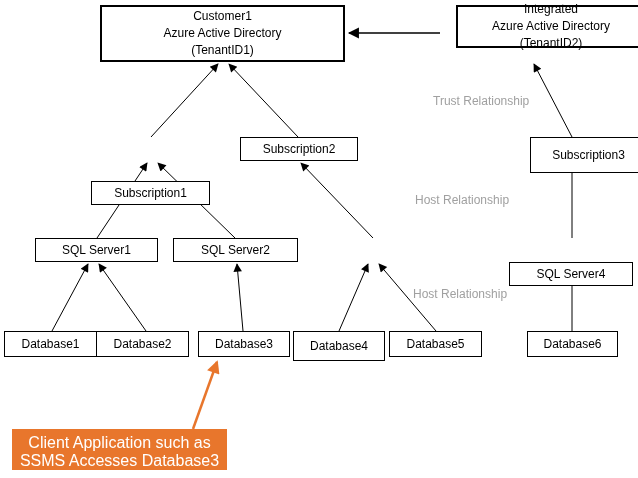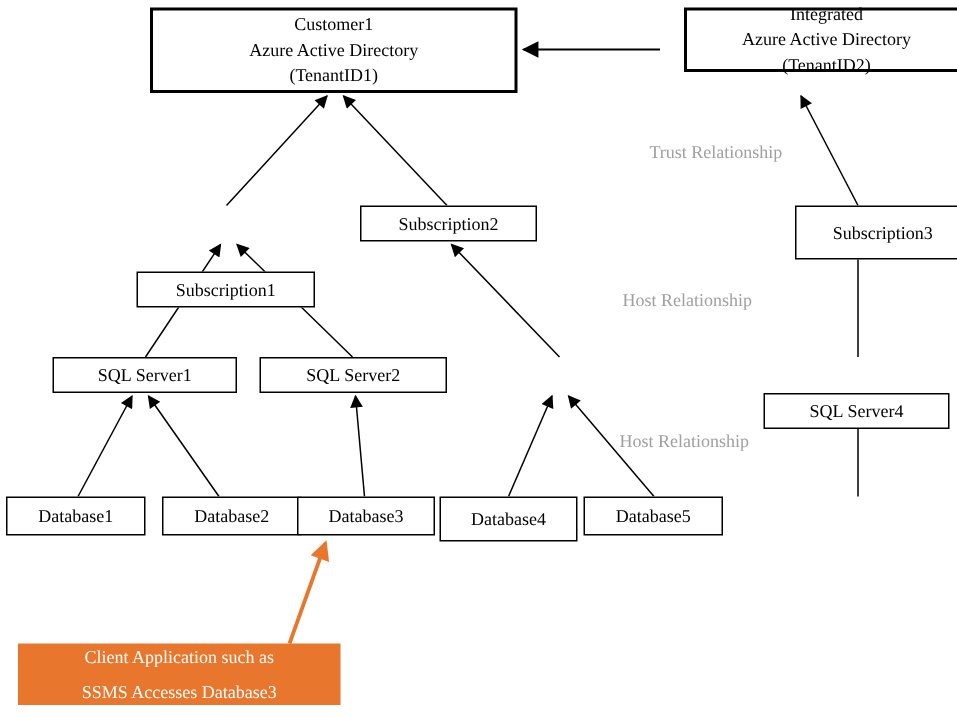--- a/index.html
+++ b/index.html
@@ -10,21 +10,21 @@
     --relationship-label: #a0a0a0;
     --callout-fill: #e8762c;
     --callout-text: #ffffff;
   }
   html, body { margin: 0; padding: 0; background: #fff; }
   .canvas {
     position: relative;
     width: 638px;
     height: 478px;
     background: var(--background, #ffffff);
-    font-family: Liberation Serif, serif;
+    font-family: Liberation Sans, sans-serif;
     color: #000;
     overflow: hidden;
   }
   .edges {
     position: absolute;
     left: 0; top: 0;
     width: 638px; height: 478px;
     pointer-events: none;
   }
   .node {
@@ -52,21 +52,21 @@
   #sub1 { left: 91px;  top: 137px; width: 119px; height: 24px; margin-top: 44px; }
   #sub2 { left: 240px; top: 137px; width: 118px; height: 24px; }
   #sub3 { left: 490px; top: 137px; width: 117px; height: 36px; margin-left: 40px; }
   
   #sql1 { left: 35px;  top: 238px; width: 123px; height: 24px; }
   #sql2 { left: 173px; top: 238px; width: 125px; height: 24px; }
   #sql3 { left: 313px; top: 238px; width: 125px; height: 24px; }
   #sql4 { left: 509px; top: 238px; width: 124px; height: 24px; margin-top: 24px; }
   
   #db1 { left: 4px;   top: 331px; width: 93px; height: 26px; }
-  #db2 { left: 108px; top: 331px; width: 93px; height: 26px; }
+  #db2 { left: 96px; top: 331px; width: 93px; height: 26px; }
   #db3 { left: 198px; top: 331px; width: 92px; height: 26px; }
   #db4 { left: 293px; top: 331px; width: 92px; height: 30px; }
   #db5 { left: 389px; top: 331px; width: 93px; height: 26px; }
   #db6 { left: 527px; top: 331px; width: 91px; height: 26px; }
   .rel-label {
     position: absolute;
     color: var(--relationship-label, #a0a0a0);
     font-size: 12px;
     line-height: 14px;
     white-space: nowrap;
@@ -76,23 +76,23 @@
   #label-host-lower { left: 413px; top: 287px; }
   .callout {
     position: absolute;
     left: 12px; top: 429px;
     width: 215px; height: 41px;
     background: var(--callout-fill, #e8762c);
     color: var(--callout-text, #ffffff);
     display: flex;
     flex-direction: column;
     align-items: center;
-    justify-content: space-between;
+    justify-content: flex-end;
     text-align: center;
-    font-size: 12px;
+    font-size: 16px;
     line-height: 18px;
     white-space: nowrap;
   }
 </style>
 </head>
 <body>
 
 <div class="canvas">
 
   <svg class="edges" width="638" height="478" viewBox="0 0 638 478" aria-hidden="true">
@@ -143,20 +143,21 @@
 
   <div class="node" id="sql1">SQL Server1</div>
   <div class="node" id="sql2">SQL Server2</div>
   <div class="node" id="sql4">SQL Server4</div>
 
   <div class="node" id="db1">Database1</div>
   <div class="node" id="db2">Database2</div>
   <div class="node" id="db3">Database3</div>
   <div class="node" id="db4">Database4</div>
   <div class="node" id="db5">Database5</div>
+  <div class="node" id="db6">Database6</div>
 
   <div class="rel-label" id="label-trust">Trust Relationship</div>
   <div class="rel-label" id="label-host-upper">Host Relationship</div>
   <div class="rel-label" id="label-host-lower">Host Relationship</div>
 
   <div class="callout">
     <div>Client Application such as</div>
     <div>SSMS Accesses Database3</div>
   </div>
 

